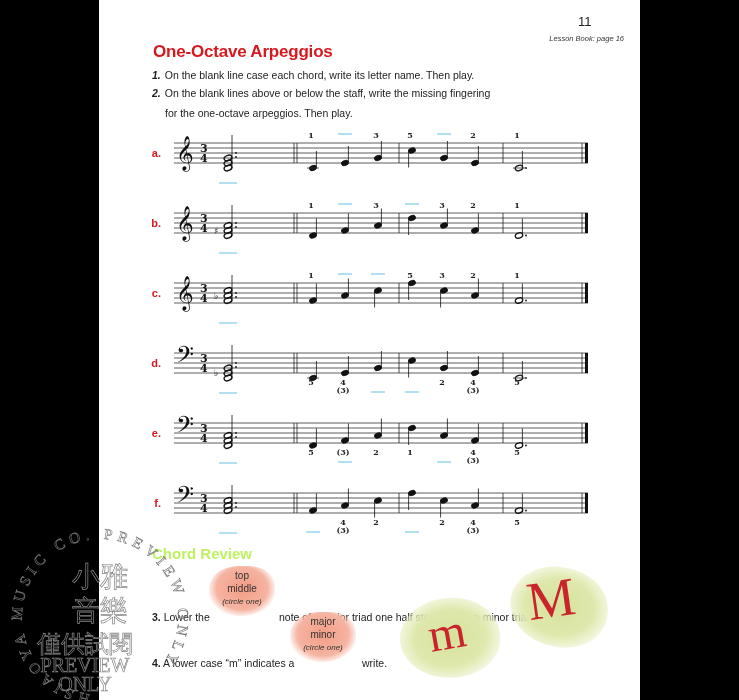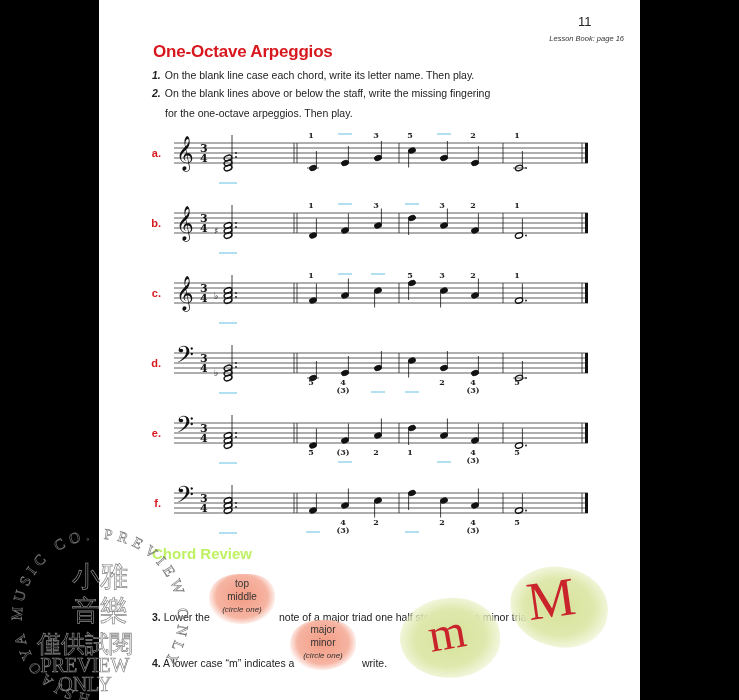--- a/index.html
+++ b/index.html
@@ -7,21 +7,21 @@
   .page { position:absolute; left:99px; top:0; width:541px; height:700px; background:#fff; }
   .pagenum { position:absolute; left:578px; top:14px; font-size:13px; color:#222; font-family:"Liberation Sans", sans-serif; }
   .lessonref { position:absolute; right:115px; top:34px; font-size:7.5px; font-style:italic; color:#333; }
   .h1 { position:absolute; left:153px; top:42px; font-size:17px; font-weight:bold; color:#d7191f; letter-spacing:-0.2px; }
   .instr { position:absolute; left:152px; font-size:10.5px; color:#222; line-height:14px; }
   .instr .n { font-weight:bold; font-style:italic; margin-right:4px; }
   .staffsvg { position:absolute; left:0; top:0; }
   .h2 { position:absolute; left:152px; top:545px; font-size:15px; font-weight:bold; color:#bef264; }
   .q { position:absolute; left:152px; font-size:10.5px; color:#222;margin-top:30px; }
   .q .n { font-weight:bold; }
-  .bubble { position:absolute; width:66px; height:50px; text-align:center; color:#333; font-size:10px; line-height:13px;margin-top:8px; }
+  .bubble { position:absolute; width:66px; height:50px; text-align:center; color:#333; font-size:10px; line-height:13px; }
   .bubble .bg { position:absolute; inset:0; background:radial-gradient(ellipse at 50% 45%, #f29c84 0%, #f6b4a2 55%, rgba(255,255,255,0) 75%); border-radius:45% 40% 50% 45%; }
   .bubble .t { position:relative; padding-top:3px; }
   .bubble .c { font-style:italic; font-size:8px; }
   .wash { position:absolute; border-radius:48% 52% 45% 55%; background:radial-gradient(ellipse at 50% 50%, #d6e29a 0%, #dfe8ad 50%, rgba(230,238,190,0.6) 70%, rgba(255,255,255,0) 80%); }
   .bigletter { position:absolute; color:#c9242b; font-family:"Liberation Serif", serif; }
   .wm { position:absolute; left:0; top:520px; }
 </style>
 </head>
 <body>
 

